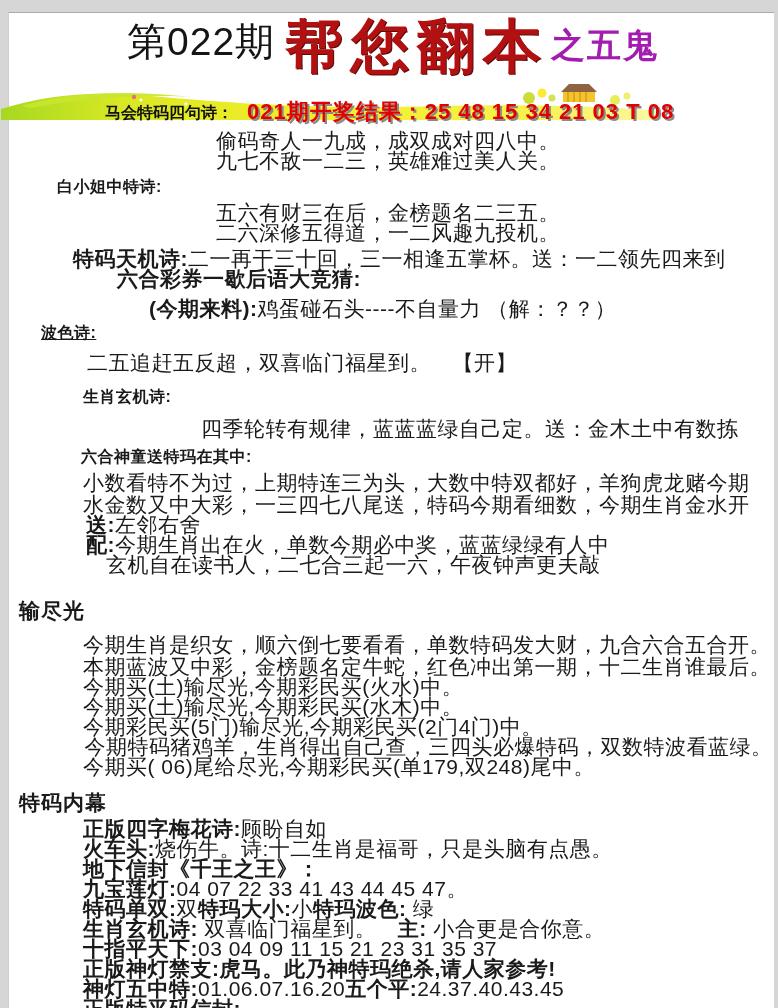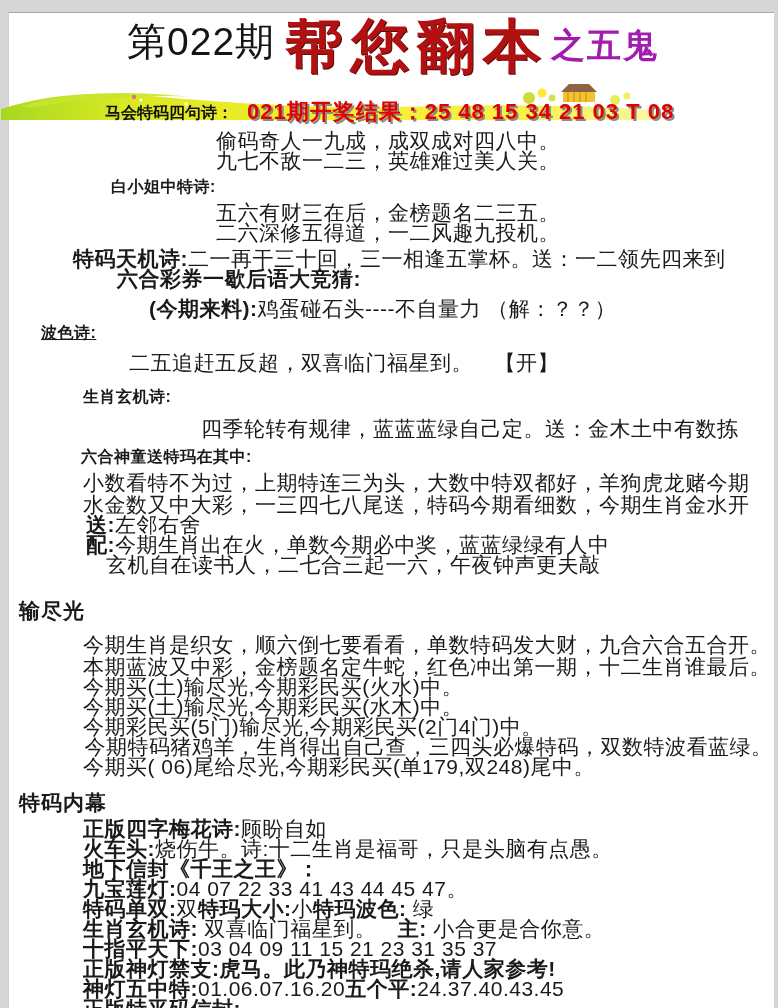--- a/index.html
+++ b/index.html
@@ -96,30 +96,30 @@
       <span class="res-label">马会特码四句诗：</span>
       <span class="res-text">021期开奖结果：25 48 15 34 21 03 T 08</span>
     </div>
   </div>
 
   <div id="content">
 
     <div class="ln" style="margin-left:207px;">偷码奇人一九成，成双成对四八中。</div>
     <div class="ln" style="margin-left:207px;">九七不敌一二三，英雄难过美人关。</div>
 
-    <div class="ln hdr" style="margin-left:102px;margin-top:6px;">白小姐中特诗:</div>
+    <div class="ln hdr" style="margin-left:48px;margin-top:6px;">白小姐中特诗:</div>
     <div class="ln" style="margin-left:207px;margin-top:6px;">五六有财三在后，金榜题名二三五。</div>
     <div class="ln" style="margin-left:207px;">二六深修五得道，一二风趣九投机。</div>
 
     <div class="ln" style="margin-left:64px;margin-top:6px;"><span class="b">特码天机诗:</span><span>二一再干三十回，三一相逢五掌杯。送：一二领先四来到</span></div>
     <div class="ln bold" style="margin-left:108px;">六合彩券一歇后语大竞猜:</div>
 
     <div class="ln" style="margin-left:140px;margin-top:10px;"><span class="b">(今期来料):</span><span>鸡蛋碰石头----不自量力 （解：？？）</span></div>
     <div class="ln hdr" style="margin-left:32px;margin-top:4px;text-decoration:underline;">波色诗:</div>
-    <div class="ln" style="margin-left:120px;margin-top:10px;">二五追赶五反超，双喜临门福星到。　【开】</div>
+    <div class="ln" style="margin-left:78px;margin-top:10px;">二五追赶五反超，双喜临门福星到。　【开】</div>
 
     <div class="ln hdr" style="margin-left:74px;margin-top:14px;">生肖玄机诗:</div>
     <div class="ln" style="margin-left:192px;margin-top:12px;">四季轮转有规律，蓝蓝蓝绿自己定。送：金木土中有数拣　　开【？】</div>
 
     <div class="ln hdr" style="margin-left:72px;margin-top:8px;">六合神童送特玛在其中:</div>
     <div class="ln" style="margin-left:74px;margin-top:6px;">小数看特不为过，上期特连三为头，大数中特双都好，羊狗虎龙赌今期</div>
     <div class="ln" style="margin-left:74px;margin-top:2px;">水金数又中大彩，一三四七八尾送，特码今期看细数，今期生肖金水开</div>
     <div class="ln" style="margin-left:77px;"><span class="b">送:</span><span>左邻右舍</span></div>
     <div class="ln" style="margin-left:77px;"><span class="b">配:</span><span>今期生肖出在火，单数今期必中奖，蓝蓝绿绿有人中</span></div>
     <div class="ln" style="margin-left:97px;">玄机自在读书人，二七合三起一六，午夜钟声更夫敲</div>

